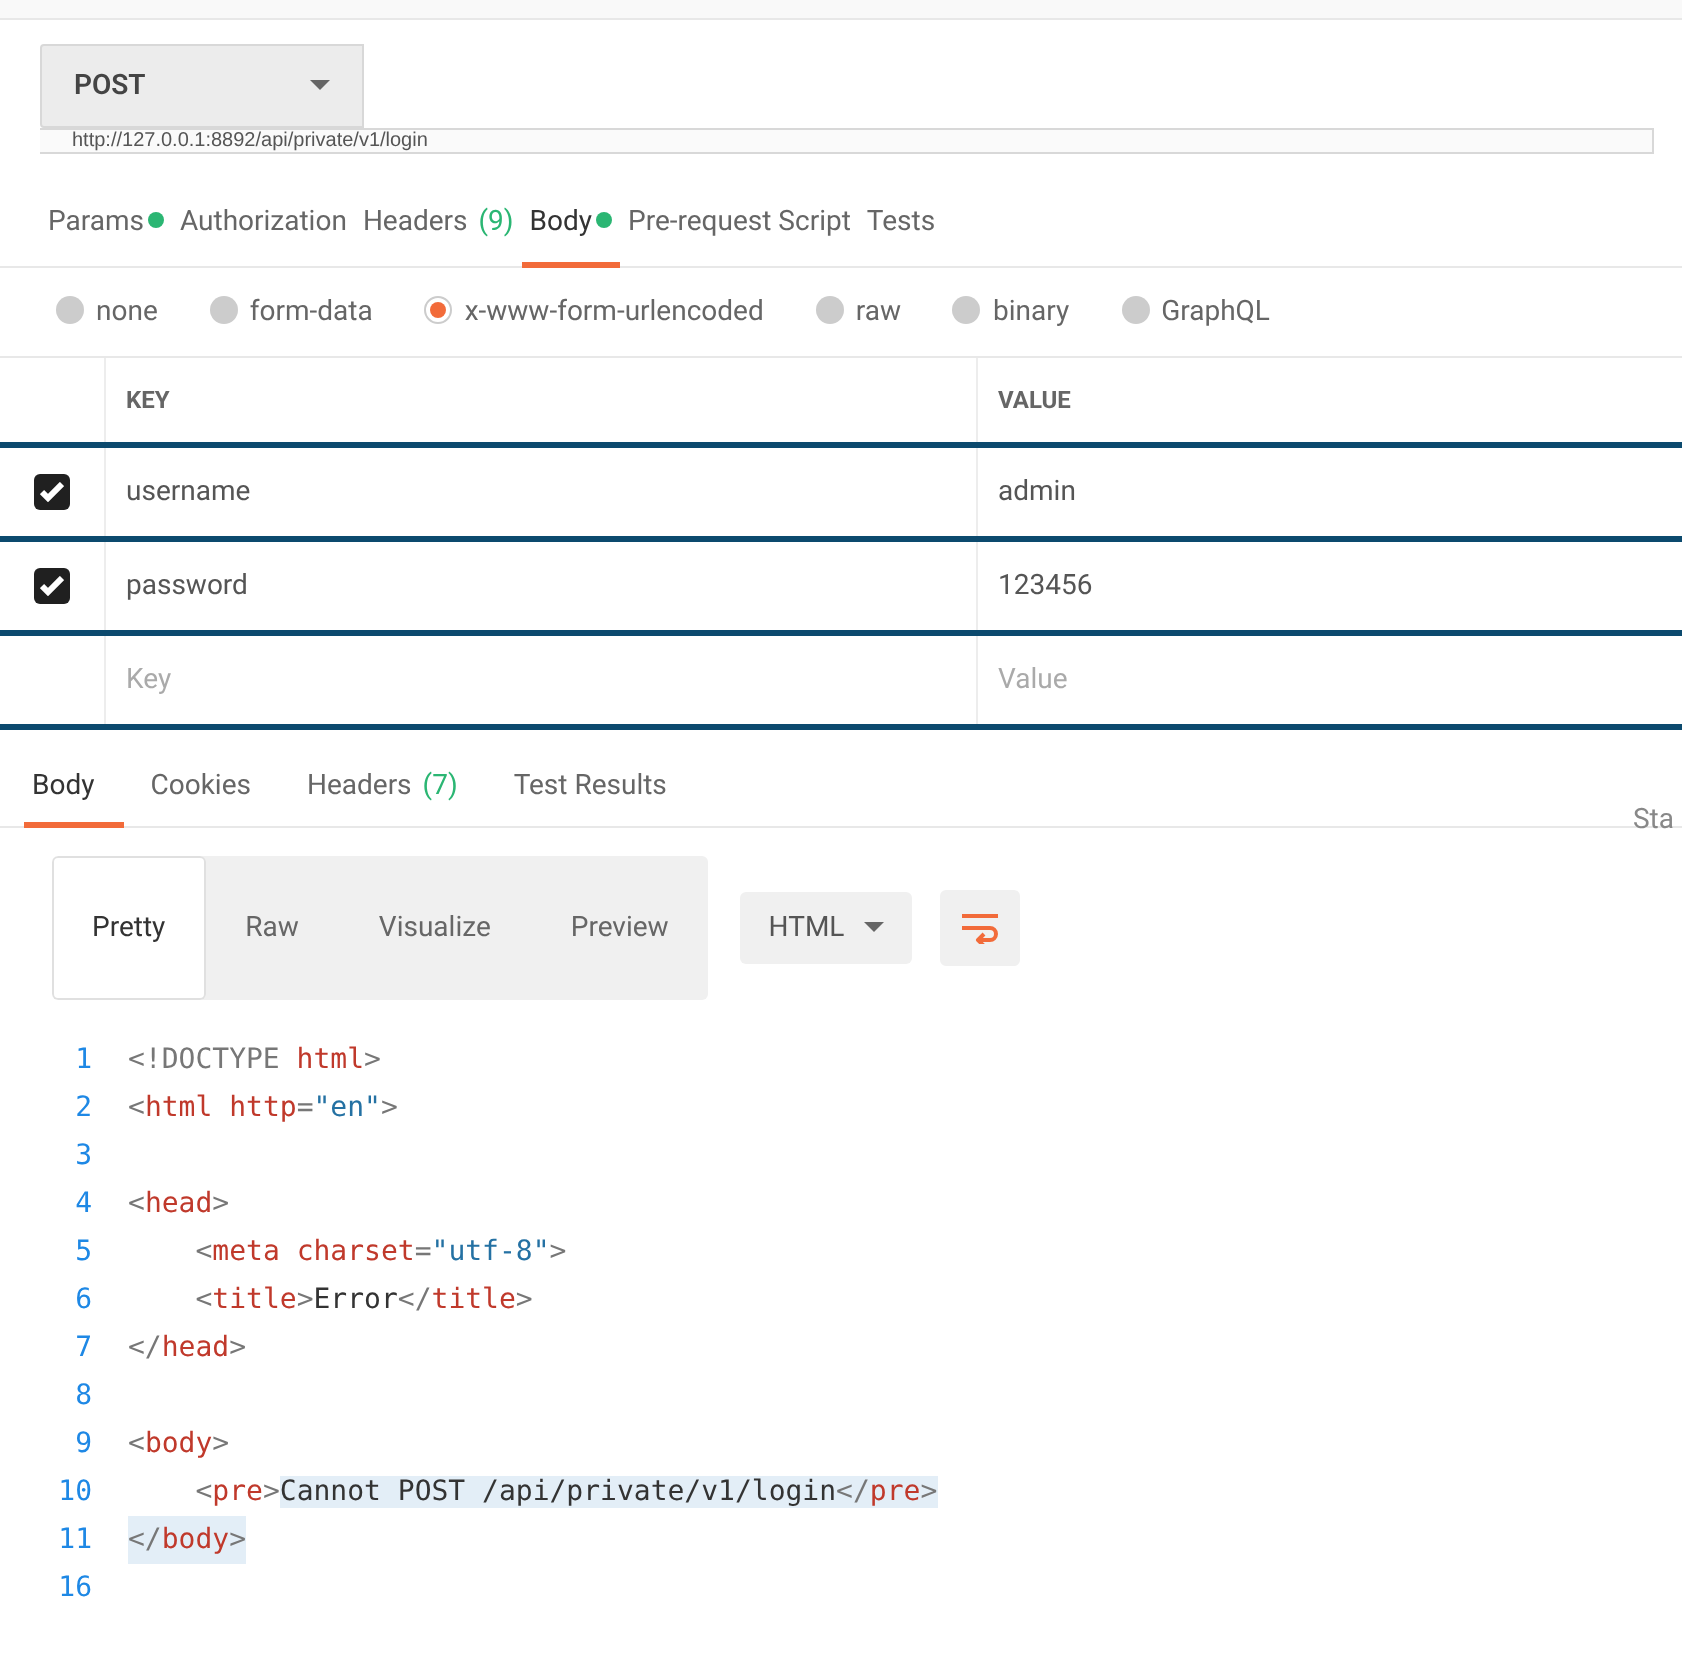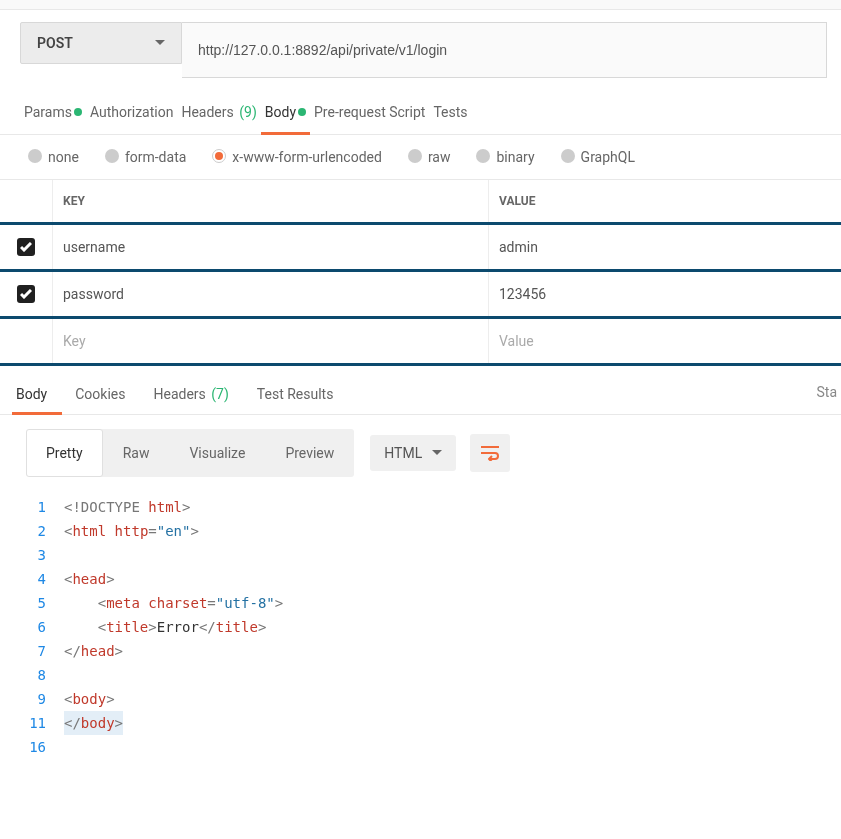--- a/index.html
+++ b/index.html
@@ -1,25 +1,25 @@
 <!DOCTYPE html>
 <html><head>
 <meta charset="utf-8">
 <style>
 * { box-sizing: border-box; margin: 0; padding: 0; }
 body { font-family: -apple-system, BlinkMacSystemFont, "Segoe UI", Roboto, Arial, sans-serif; font-size: 14px; color: #555; background: #fff; }
 .container { width: 841px; }
 
 .top-bar { height: 10px; border-bottom: 1px solid #e8e8e8; background: #f9f9f9; }
 
-.url-row { display: flex; padding: 12px 14px 14px 20px; gap: 0; }
+.url-row { display: flex; padding: 12px 14px 14px 20px; gap: 0; flex-direction: column; }
 .method-select { width: 162px; height: 42px; background: #ececec; border: 1px solid #d8d8d8; display: flex; align-items: center; justify-content: space-between; padding: 0 16px; cursor: pointer; border-radius: 2px 0 0 2px; }
 .method-select span { font-weight: 600; color: #444; }
 .method-select svg { fill: #666; }
-.url-input { flex: 1; height: 56px; border: 1px solid #d8d8d8; border-left: none; padding: 0 16px; font-size: 14px; color: #555; outline: none; background: #fafafa; }
+.url-input { flex: 1; height: 56px; border: 1px solid #d8d8d8; border-left: none; padding: 0 16px; font-size: 10px; color: #555; outline: none; background: #fafafa; }
 
 .req-tabs { display: flex; padding: 0 20px; border-bottom: 1px solid #e8e8e8; }
 .req-tab { padding: 12px 4px 14px 4px; cursor: pointer; color: #666; font-size: 14px; position: relative; }
 .req-tab.active { color: #333; }
 .req-tab.active::after { content: ""; position: absolute; left: 0; right: 0; bottom: -1px; height: 3px; background: #f26b3a; }
 .dot { display: inline-block; width: 8px; height: 8px; border-radius: 50%; background: #2bb673; margin-left: 2px; vertical-align: 1px; }
 .count { color: #2bb673; margin-left: 2px; }
 
 .body-types { display: flex; padding: 14px 28px; gap: 26px; align-items: center; }
 .radio-item { display: flex; gap: 6px; cursor: pointer; color: #666; }
@@ -34,25 +34,25 @@
 .kv-val { flex: 1; padding: 14px 10px; border-left: 1px solid #ededed; }
 .kv-header .kv-key, .kv-header .kv-val { font-weight: 700; font-size: 12px; color: #666; padding: 14px 10px; }
 .checkbox { width: 18px; height: 18px; background: #202020; border-radius: 3px; display: flex; align-items: center; justify-content: center; }
 .checkbox svg { stroke: #fff; stroke-width: 3; fill: none; }
 .kv-placeholder .kv-key, .kv-placeholder .kv-val { color: #aaa; }
 
 .response-tabs { display: flex; padding: 0 14px; border-bottom: 1px solid #e8e8e8; gap: 24px; margin-top: 10px; position: relative; }
 .res-tab { padding: 10px 2px 12px 2px; cursor: pointer; color: #666; }
 .res-tab.active { color: #333; }
 .res-tab.active::after { content: ""; position: absolute; left: 12px; width: 50px; bottom: -1px; height: 3px; background: #f26b3a; }
-.status-txt { position: absolute; right: 4px; top: 8px; color: #888; }
+.status-txt { position: absolute; right: 4px; top: 27px; color: #888; }
 
 .viewer-bar { display: flex; padding: 14px 26px; gap: 10px; align-items: center; }
 .viewer-tabs { display: flex; background: #f0f0f0; border-radius: 3px; overflow: hidden; }
-.viewer-tab { padding: 16px 20px; cursor: pointer; color: #666; }
+.viewer-tab { padding: 28px 20px; cursor: pointer; color: #666; }
 .viewer-tab.active { background: #fff; color: #333; box-shadow: 0 0 0 1px #e0e0e0 inset; border-radius: 3px; }
 .format-select { display: flex; align-items: center; gap: 10px; background: #f0f0f0; padding: 10px 14px; border-radius: 3px; cursor: pointer; margin-left: 6px; }
 .wrap-btn { width: 40px; height: 38px; background: #f0f0f0; border-radius: 3px; display: flex; align-items: center; justify-content: center; cursor: pointer; margin-left: 4px; }
 .wrap-btn svg { stroke: #f26b3a; }
 
 .code-area { padding: 4px 0 20px 26px; font-family: "Consolas", "Monaco", monospace; font-size: 14px; line-height: 24px; }
 .code-line { display: flex; }
 .ln { width: 38px; text-align: right; color: #1e88e5; padding-right: 18px; user-select: none; }
 .code { white-space: pre; }
 .t-punc { color: #777; }
@@ -211,20 +211,24 @@
       </div>
     <div class="code-line">
         <span class="ln">8</span>
         <span class="code"></span>
       </div>
     <div class="code-line">
         <span class="ln">9</span>
         <span class="code"><span class="t-punc">&lt;</span><span class="t-tag">body</span><span class="t-punc">&gt;</span></span>
       </div>
     <div class="code-line">
+        <span class="ln">10</span>
+        <span class="code"><span>    </span><span class="t-punc">&lt;</span><span class="t-tag">pre</span><span class="t-punc">&gt;</span><span class="t-txt hl">Cannot POST /api/private/v1/login</span><span class="t-punc hl">&lt;/</span><span class="t-tag hl">pre</span><span class="t-punc hl">&gt;</span></span>
+      </div>
+    <div class="code-line">
         <span class="ln">11</span>
         <span class="code hl"><span class="t-punc">&lt;/</span><span class="t-tag">body</span><span class="t-punc">&gt;</span></span>
       </div>
     <div class="code-line">
         <span class="ln">16</span>
         <span class="code"></span>
       </div>
   </div>
 
 </div>

